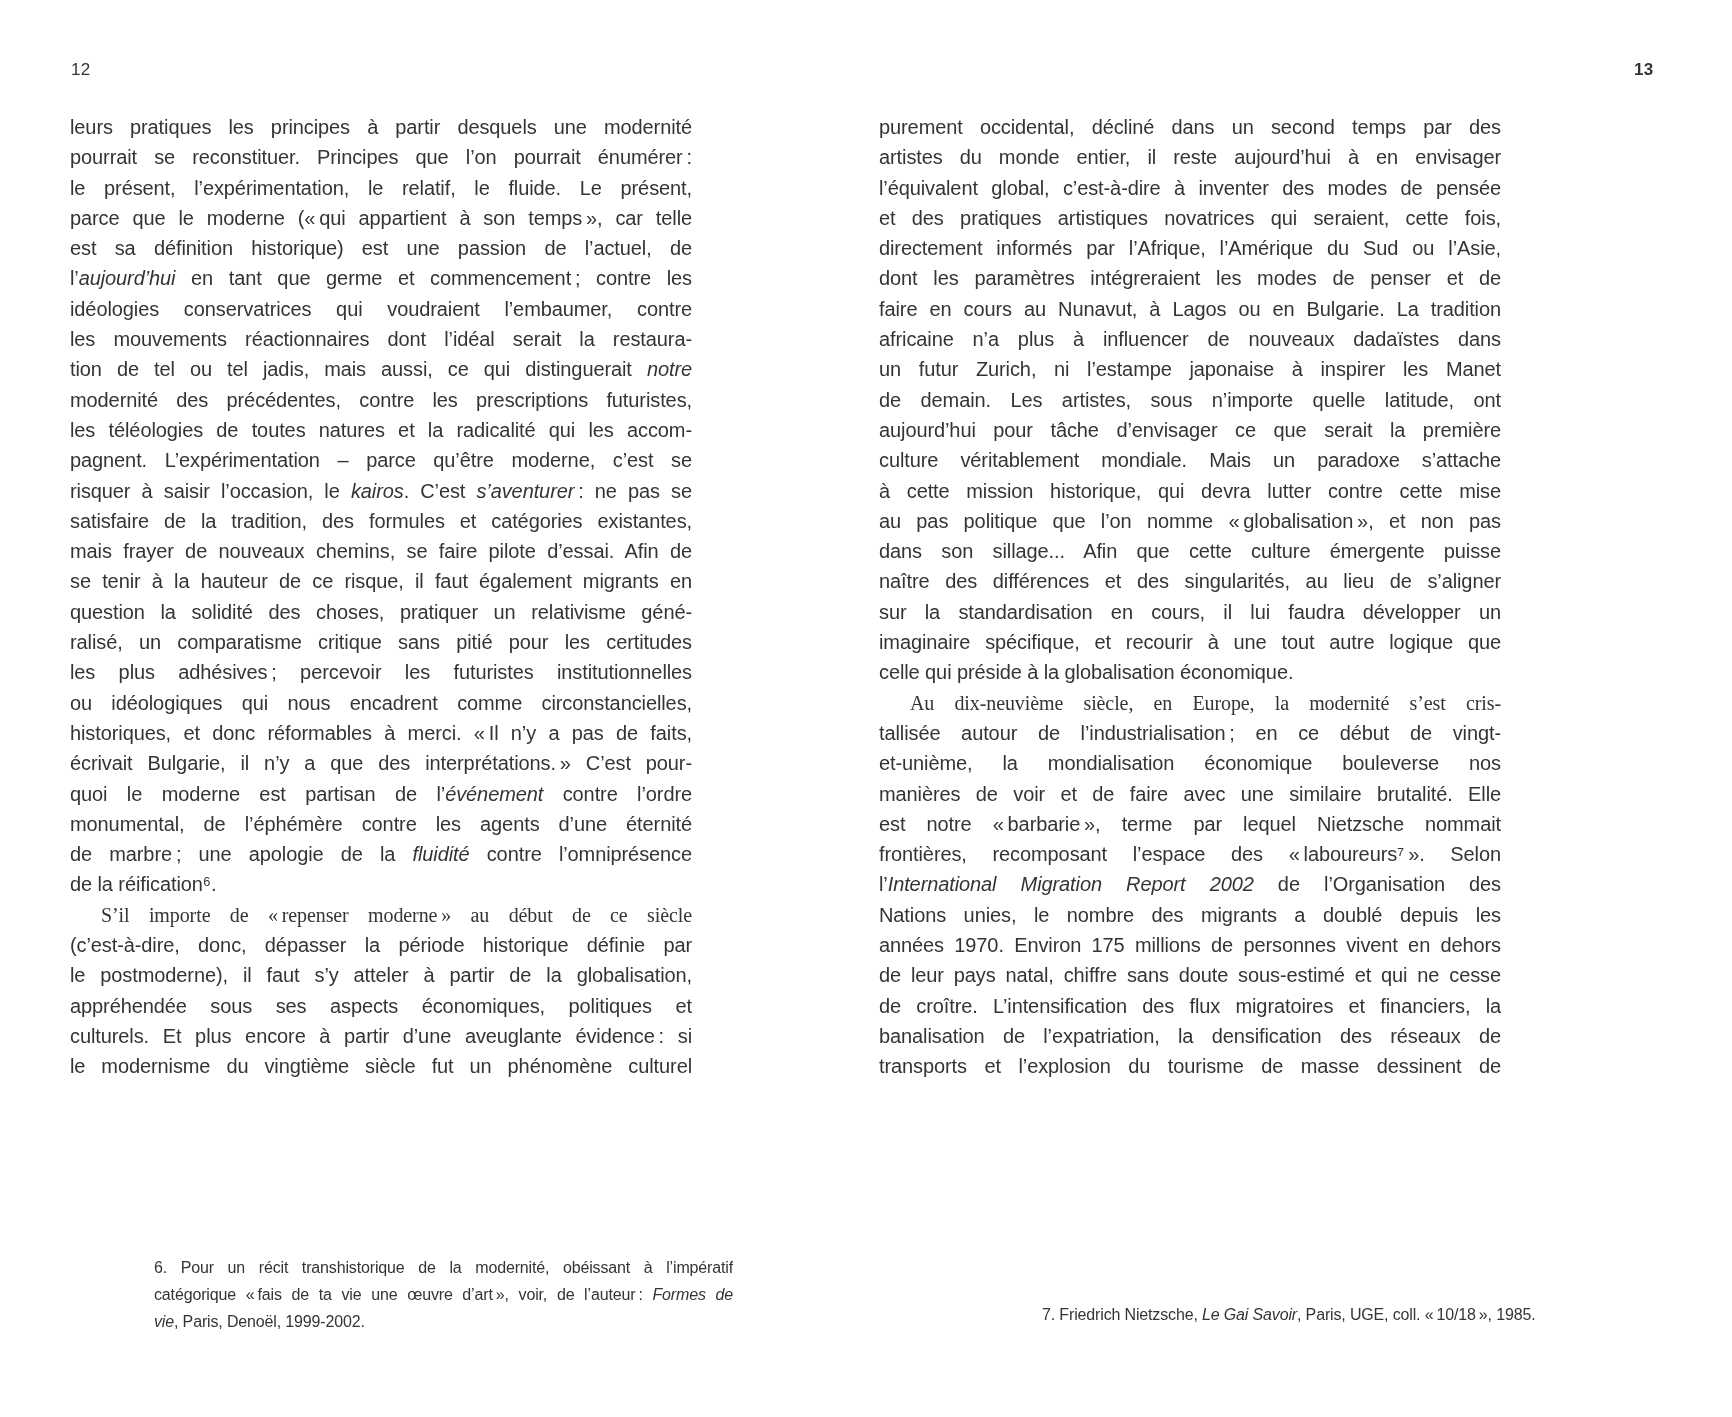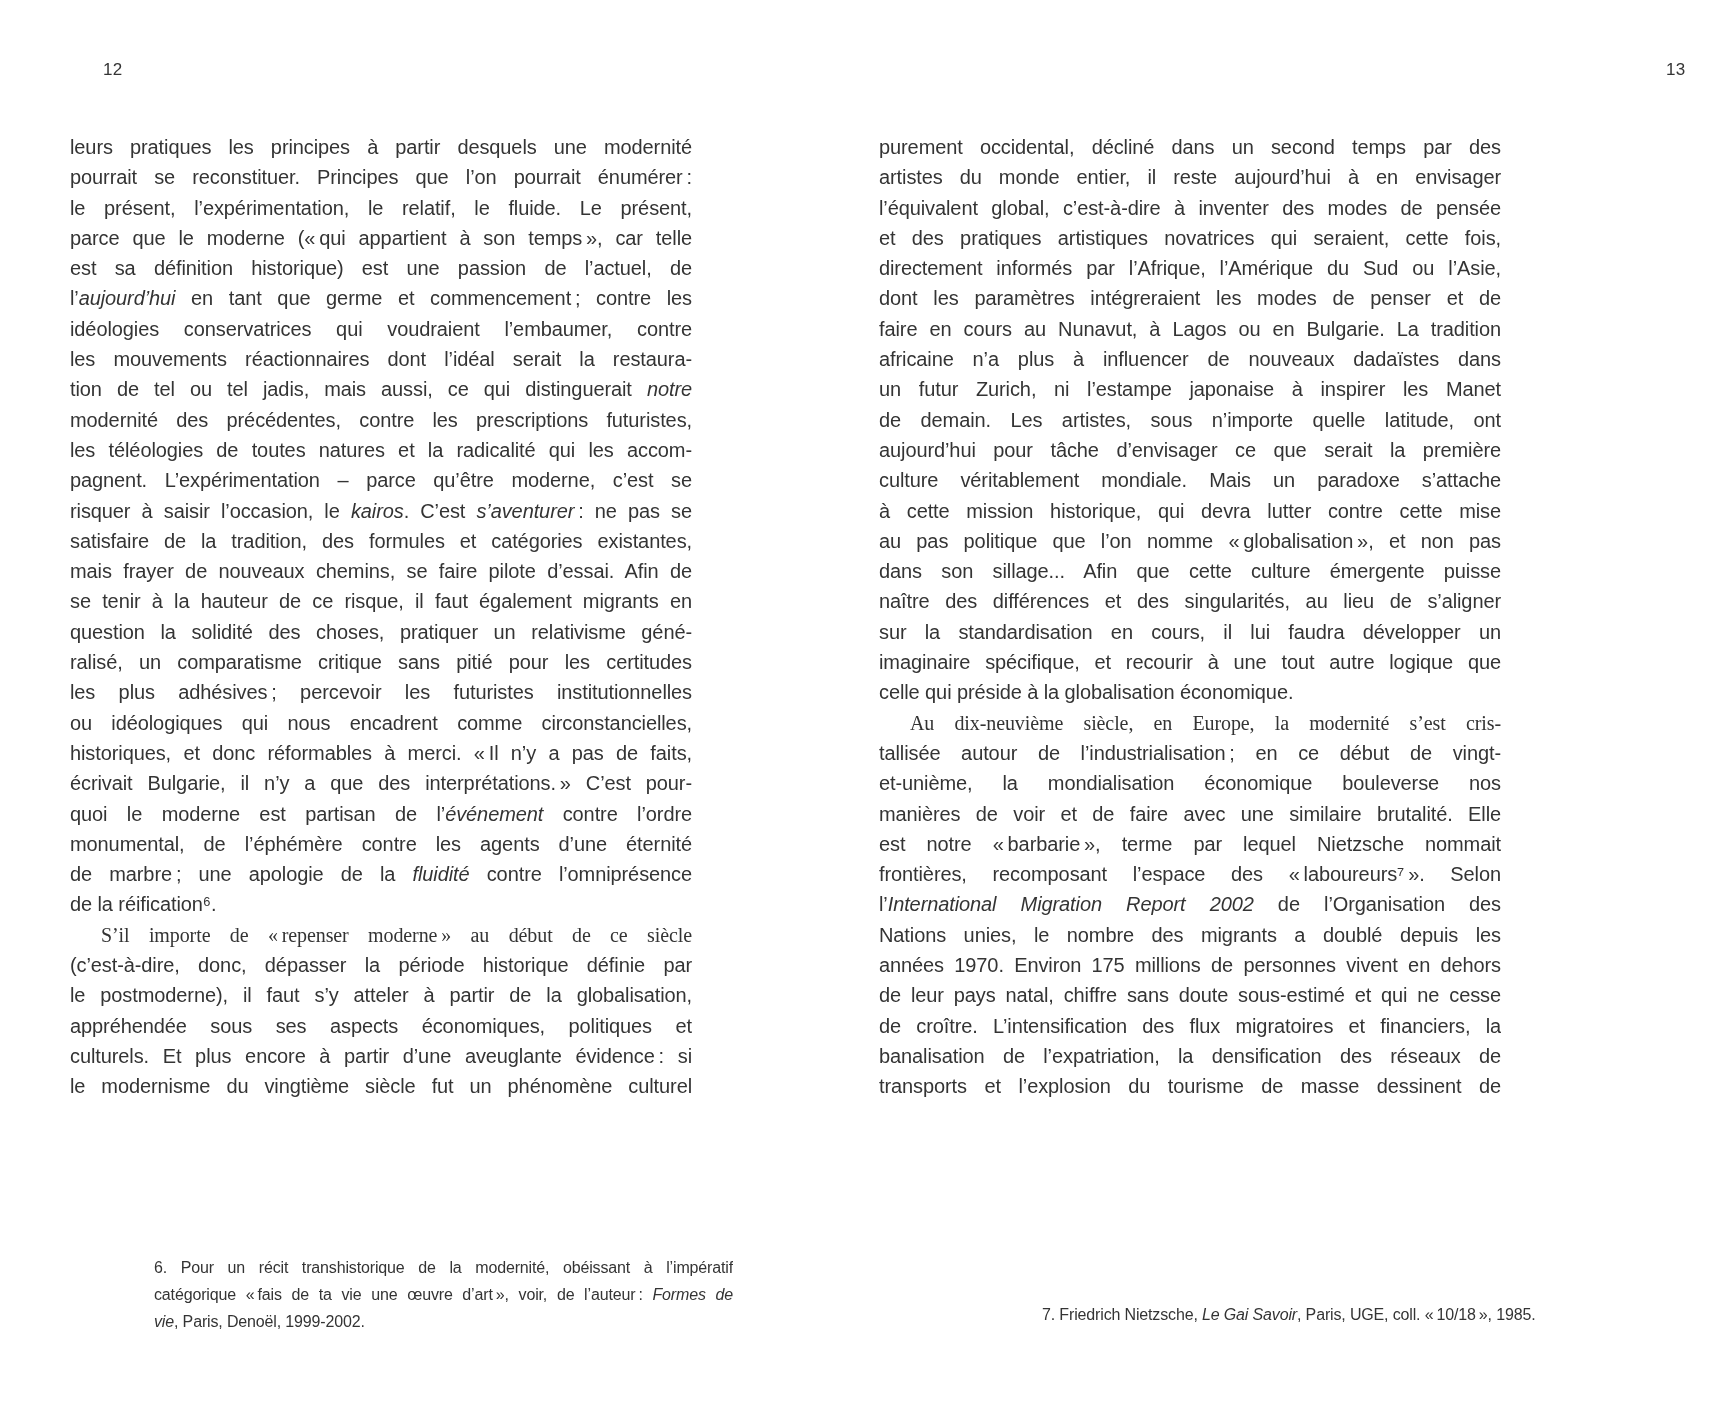--- a/index.html
+++ b/index.html
@@ -15,28 +15,27 @@
     color: #343434;
     overflow: hidden;
   }
   .page-number {
     position: absolute;
     top: 61px;
     font-size: 17px;
     line-height: 17px;
     letter-spacing: 0.2px;
     color: #343434;
-    margin-left: 32px;
   }
   #pn-left  { left: 71px; }
-  #pn-right { left: 1634px; }
+  #pn-right { left: 1634px; font-weight: bold; }
 
   .column {
     position: absolute;
-    top: 132px;
+    top: 112px;
     width: 622px;
     overflow: hidden;
   }
   #col-left  { left: 70px; }
   #col-right { left: 879px; }
 
   .line {
     font-size: 20px;
     line-height: 30.3px;
     height: 30.3px;

